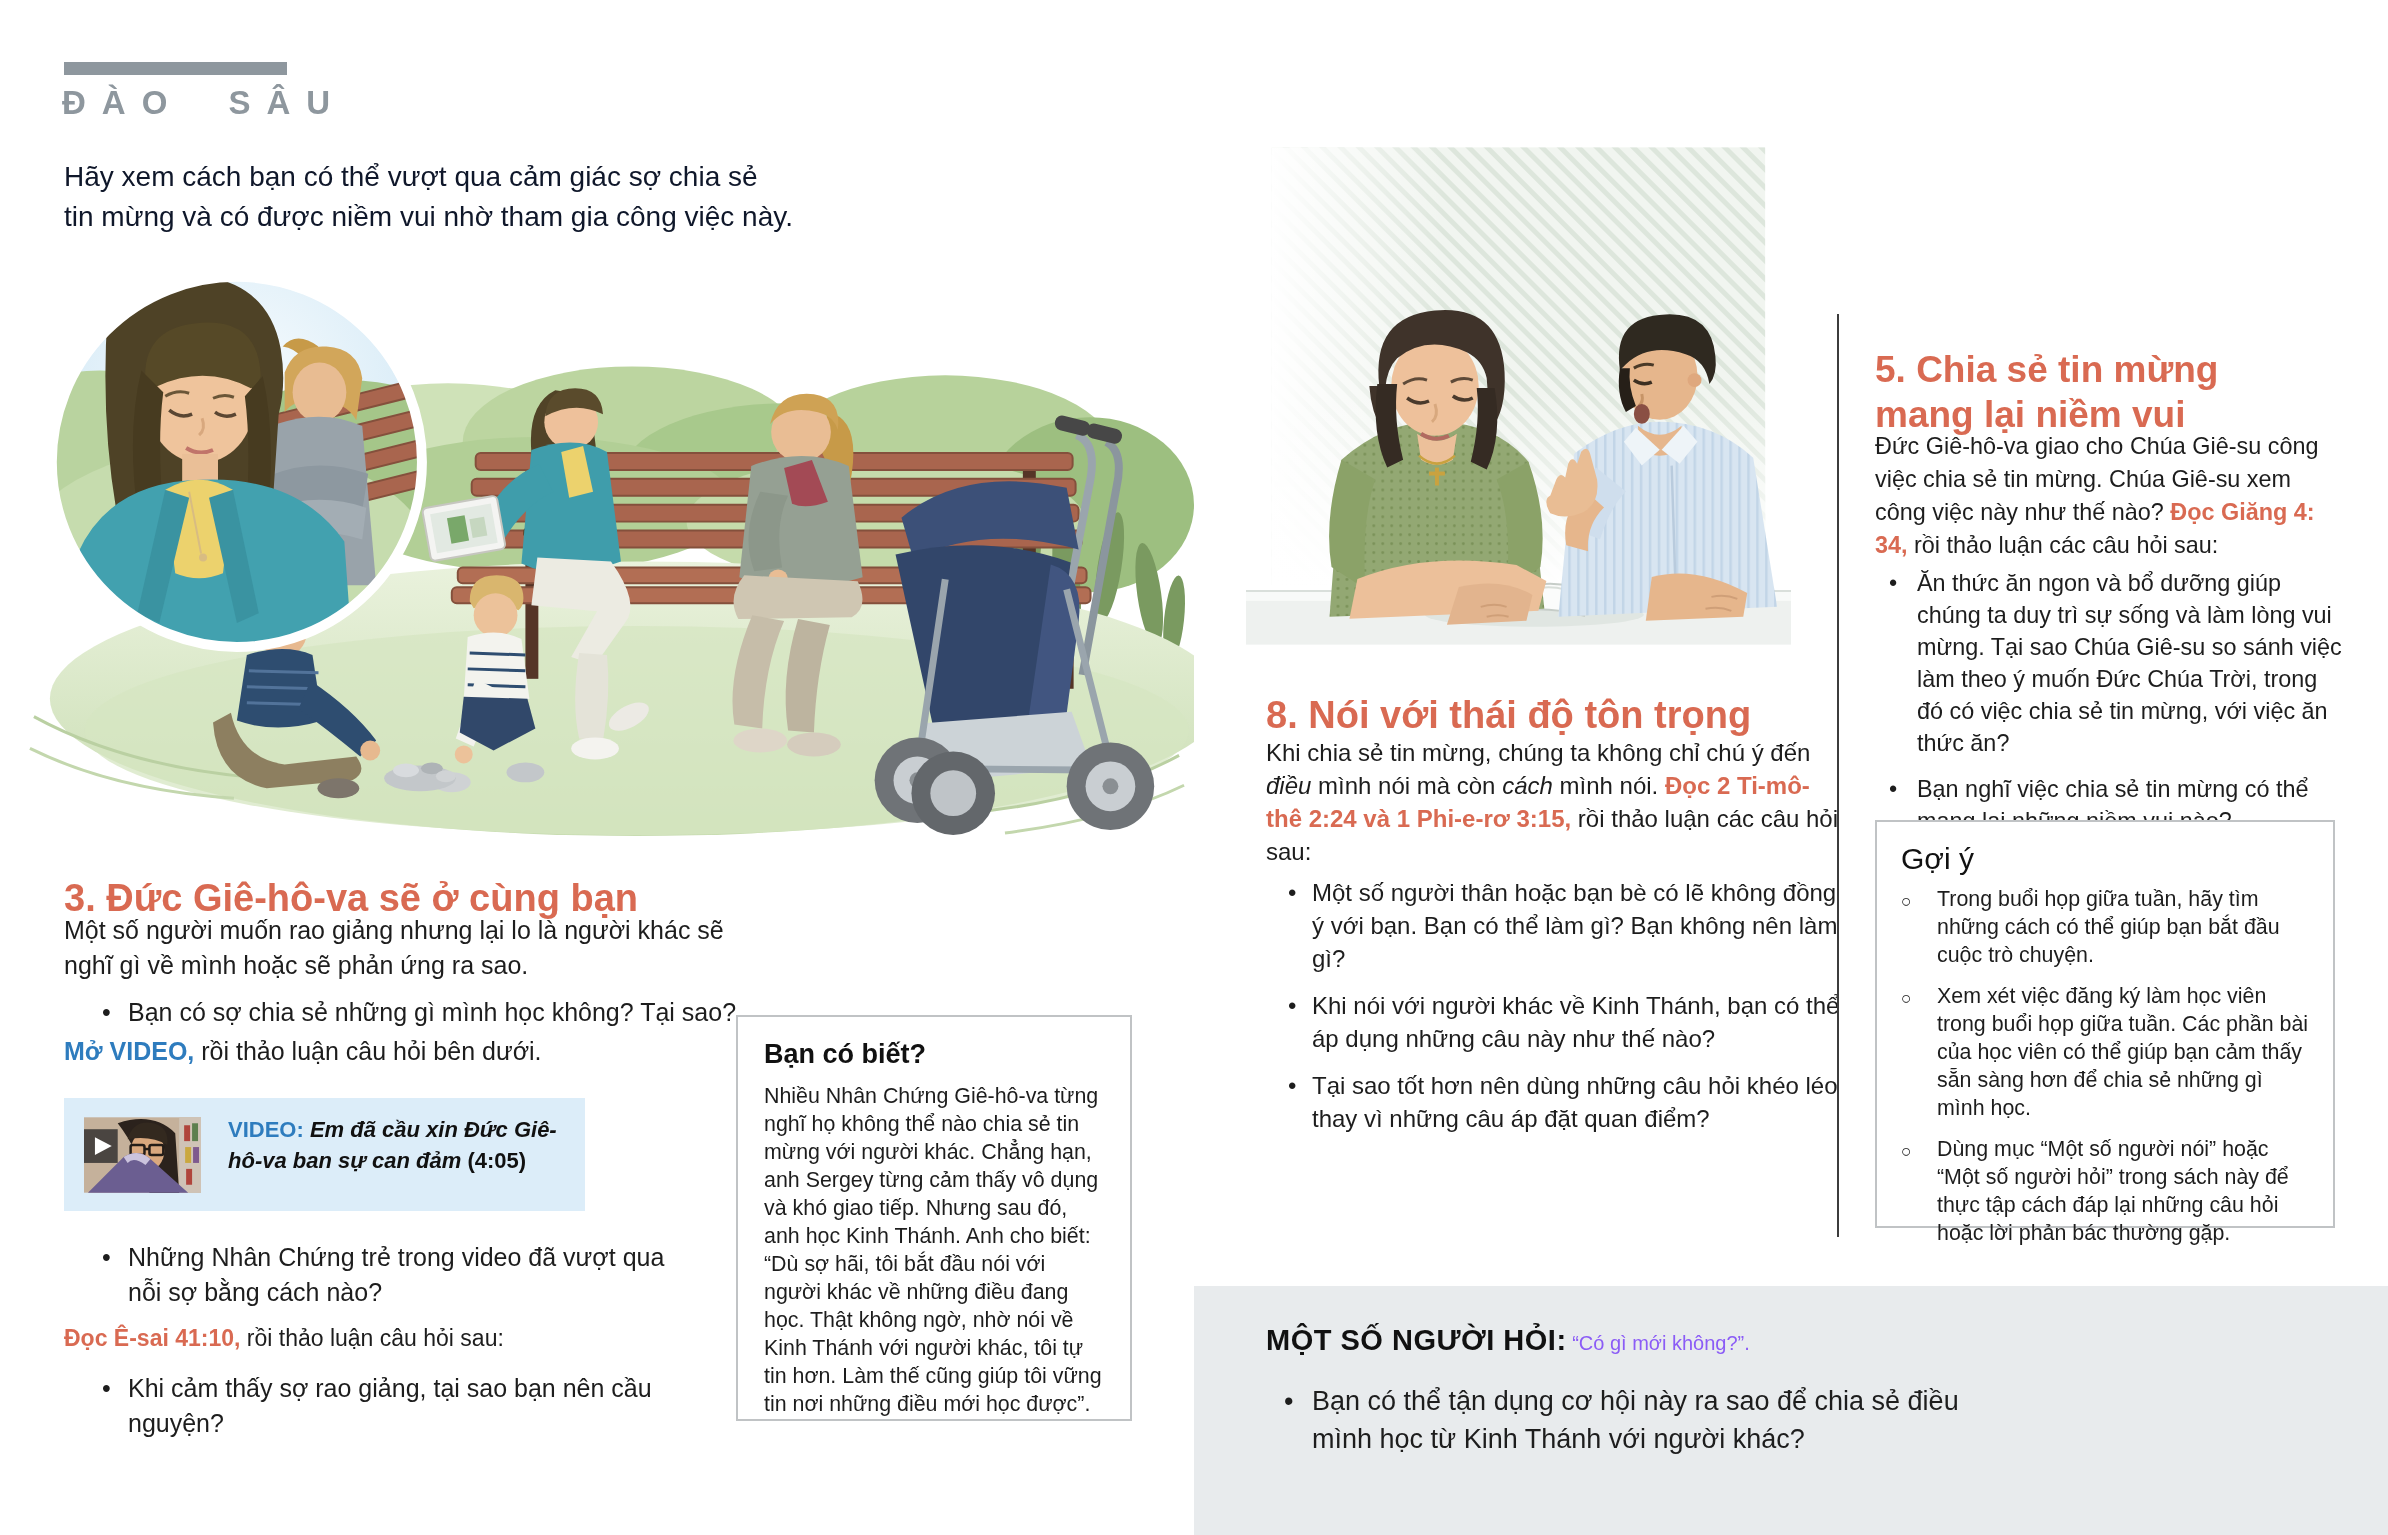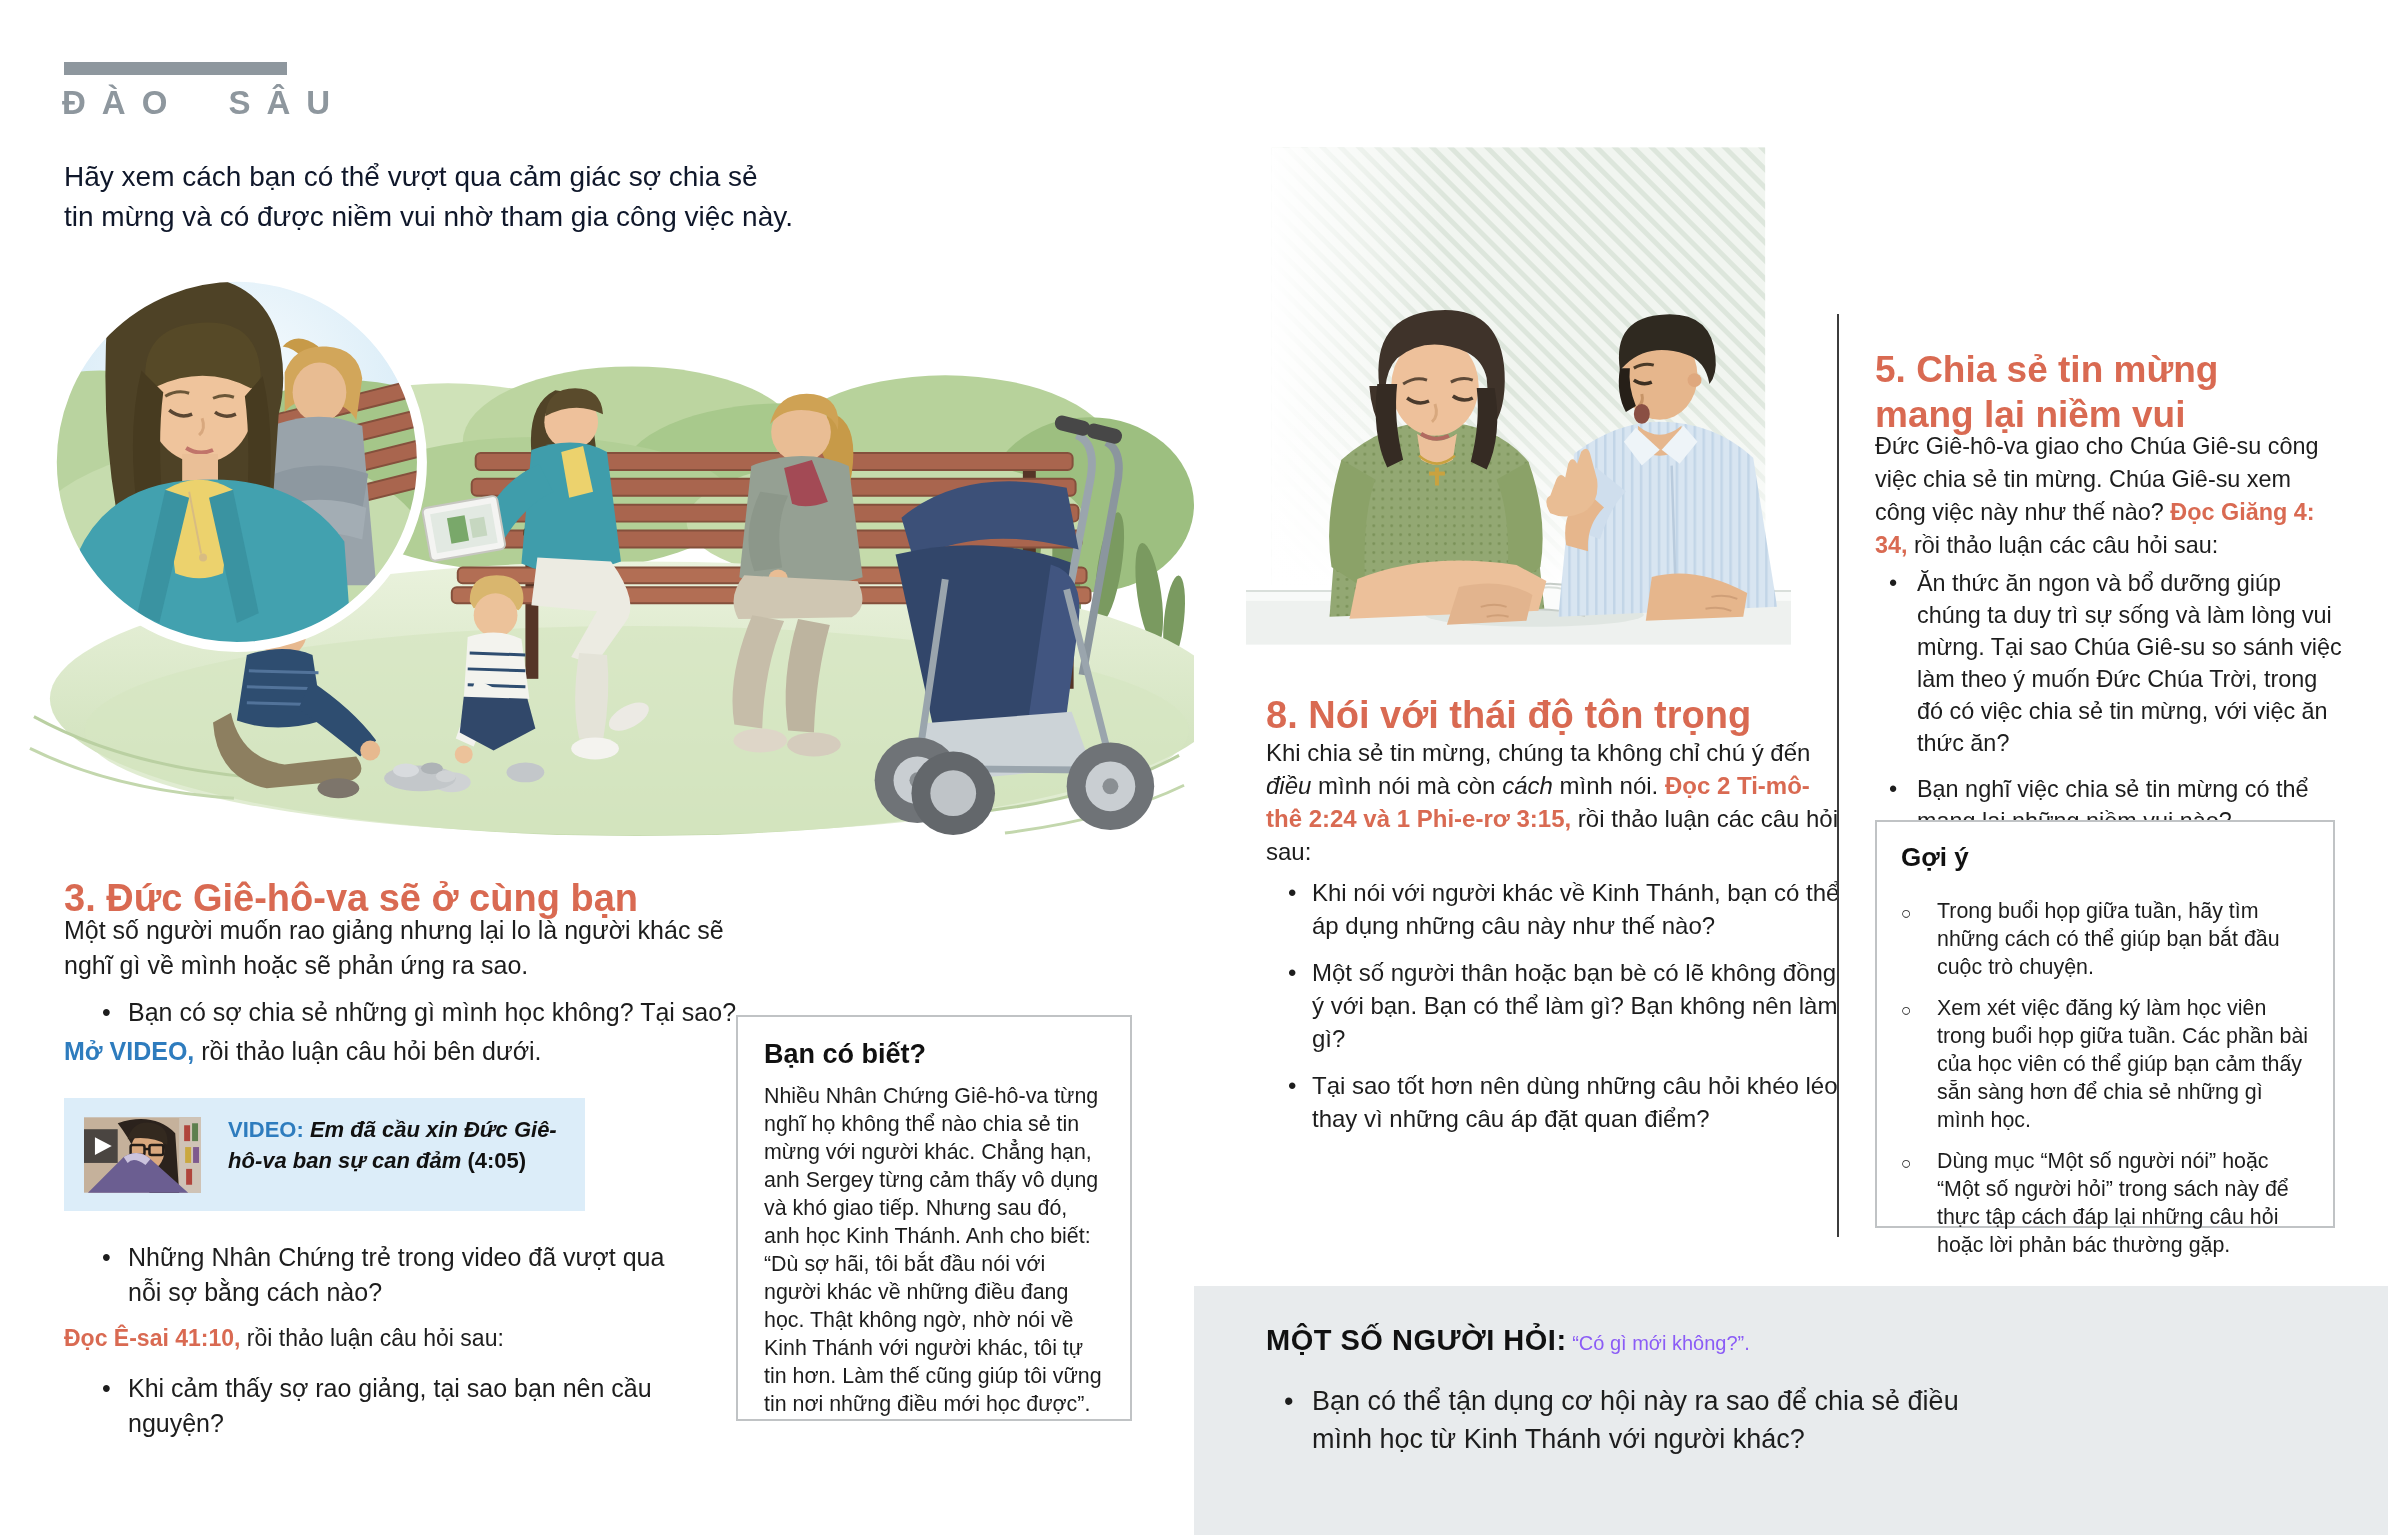--- a/index.html
+++ b/index.html
@@ -63,21 +63,21 @@
   .divider { left:1837px; top:314px; width:2px; height:923px; background:#3c3c3c; }
 
   
   .s5-heading { left:1875px; top:316px; font-size:37px; line-height:45px; }
   .s5-heading span { display:block; }
   .s5-intro { left:1875px; top:430px; width:466px; font-size:23.4px; line-height:33px; }
   .s5-list { left:1875px; top:567px; width:468px; font-size:23.4px; line-height:32px; }
 
   
   .tips { left:1875px; top:820px; width:460px; height:408px; background:#fff; border:2px solid #c0c3c5; padding:20px 24px; }
-  .tips-title { font-size:26px; font-weight:bold; margin-bottom:24px; color:#111; }
+  .tips-title { font-size:30px; font-weight:normal; margin-bottom:9px; color:#111; }
 
   
   .ask { left:1194px; top:1286px; width:1194px; height:250px; background:#e8ebed; }
   .ask-line { position:absolute; left:72px; top:38px; font-size:29px; color:#111; }
   .ask-label { font-weight:bold; letter-spacing:0.5px; }
   .ask-quote { font-size:20px; color:#8b5cf6; }
   .ask-list { position:absolute; left:72px; top:96px; width:706px; font-size:27px; line-height:38px; color:#1d1d1d; }
 
   svg { display:block; }
 </style>
@@ -422,22 +422,22 @@
       <path d="M408,432 q44,-12 96,16 l-4,24 -98,4 z" fill="#e6b68c"></path>
       <g stroke="#cf9f78" stroke-width="2" fill="none">
         <path d="M468,452 q14,-3 26,2 M462,464 q14,-3 26,2"></path>
       </g>
     </g>
   </svg>
 
   <h2 class="abs sec-heading s4-heading">8. Nói với thái độ tôn trọng</h2>
   <p class="abs body-m s4-intro"><span>Khi chia sẻ tin mừng, chúng ta không chỉ chú ý đến </span><span class="em">điều</span><span> mình nói mà còn </span><span class="em">cách</span><span> mình nói. </span><span class="ref-link">Đọc 2 Ti-mô-thê 2:24 và 1 Phi-e-rơ 3:15,</span><span> rồi thảo luận các câu hỏi sau:</span></p>
   <ul class="abs blist mcol body-m s4-list">
+    <li>Một số người thân hoặc bạn bè có lẽ không đồng ý với bạn. Bạn có thể làm gì? Bạn không nên làm gì?</li>
     <li>Khi nói với người khác về Kinh Thánh, bạn có thể áp dụng những câu này như thế nào?</li>
-    <li>Một số người thân hoặc bạn bè có lẽ không đồng ý với bạn. Bạn có thể làm gì? Bạn không nên làm gì?</li>
     <li>Tại sao tốt hơn nên dùng những câu hỏi khéo léo thay vì những câu áp đặt quan điểm?</li>
   </ul>
 
   <div class="abs divider"></div>
 
   <h2 class="abs sec-heading s5-heading">
     <span>5. Chia sẻ tin mừng</span>
     <span>mang lại niềm vui</span>
   </h2>
   <p class="abs s5-intro"><span>Đức Giê-hô-va giao cho Chúa Giê-su công việc chia sẻ tin mừng. Chúa Giê-su xem công việc này như thế nào? </span><span class="ref-link">Đọc Giăng 4: 34,</span><span> rồi thảo luận các câu hỏi sau:</span></p>

